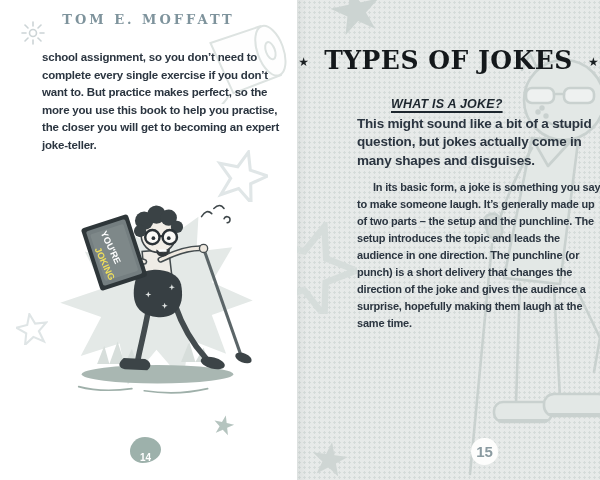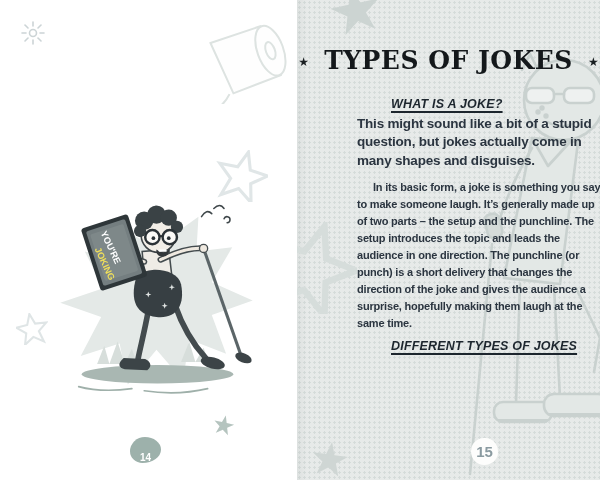--- a/index.html
+++ b/index.html
@@ -91,20 +91,21 @@
     z-index:4;
   }
 </style>
 </head>
 <body>
 
 <div class="spread">
 
   <div class="page page-left">
 
+    <div class="author-header">TOM E. MOFFATT</div>
 
     <svg class="doodle sun-doodle" width="34" height="34" viewBox="0 0 34 34">
       <g stroke="#ccd4d6" stroke-width="1.6" fill="none" stroke-linecap="round">
         <circle cx="17" cy="17" r="3.5"></circle>
         <line x1="17" y1="6" x2="17" y2="10"></line>
         <line x1="17" y1="24" x2="17" y2="28"></line>
         <line x1="6" y1="17" x2="10" y2="17"></line>
         <line x1="24" y1="17" x2="28" y2="17"></line>
         <line x1="9" y1="9" x2="12" y2="12"></line>
         <line x1="22" y1="22" x2="25" y2="25"></line>
@@ -115,20 +116,21 @@
 
     <svg class="doodle roll-doodle" width="106" height="86" viewBox="0 0 106 86">
       <g transform="rotate(-12 53 43)" stroke="#dde3e1" stroke-width="2" fill="#fefefe">
         <path d="M22 18 L74 12 L84 64 L34 72 Z"></path>
         <ellipse cx="79" cy="38" rx="13" ry="26" transform="rotate(-8 79 38)"></ellipse>
         <ellipse cx="79" cy="38" rx="4.5" ry="9" transform="rotate(-8 79 38)" fill="none"></ellipse>
         <path d="M30 72 q-8 10 -18 12" fill="none"></path>
       </g>
     </svg>
 
+    <div class="left-body">school assignment, so you don’t need to complete every single exercise if you don’t want to. But practice makes perfect, so the more you use this book to help you practise, the closer you will get to becoming an expert joke-teller.</div>
 
     <svg class="doodle star-outline-a" width="52" height="52" viewBox="0 0 40 40">
       <polygon points="20,1 25,14 39,15 28,24 32,38 20,30 8,38 12,24 1,15 15,14" fill="none" stroke="#e0e6e7" stroke-width="2.4" transform="rotate(15 20 20)"></polygon>
     </svg>
     <svg class="doodle star-outline-b" width="32" height="32" viewBox="0 0 40 40">
       <polygon points="20,1 25,14 39,15 28,24 32,38 20,30 8,38 12,24 1,15 15,14" fill="none" stroke="#dfe5e6" stroke-width="2.6" transform="rotate(-10 20 20)"></polygon>
     </svg>
     <div class="doodle star-filled-left">★</div>
 
     <svg class="hero-illustration" width="215" height="212" viewBox="0 0 210 207">
@@ -235,19 +237,18 @@
     <div class="chapter-title-row">
       <span class="title-star">★</span>
       <span class="chapter-title">TYPES OF JOKES</span>
       <span class="title-star">★</span>
     </div>
 
     <div class="section-heading heading-1">WHAT IS A JOKE?</div>
     <div class="para para-lg">This might sound like a bit of a stupid question, but jokes actually come in many shapes and disguises.</div>
     <div class="para para-2">In its basic form, a joke is something you say to make someone laugh. It’s generally made up of two parts – the setup and the punchline. The setup introduces the topic and leads the audience in one direction. The punchline (or punch) is a short delivery that changes the direction of the joke and gives the audience a surprise, hopefully making them laugh at the same time.</div>
 
-    <div class="section-heading heading-2">DIFFERENT TYPES OF JOKES</div>
 
     <div class="badge-15">
       <span>15</span>
     </div>
   </div>
 </div>
 
 </body></html>

